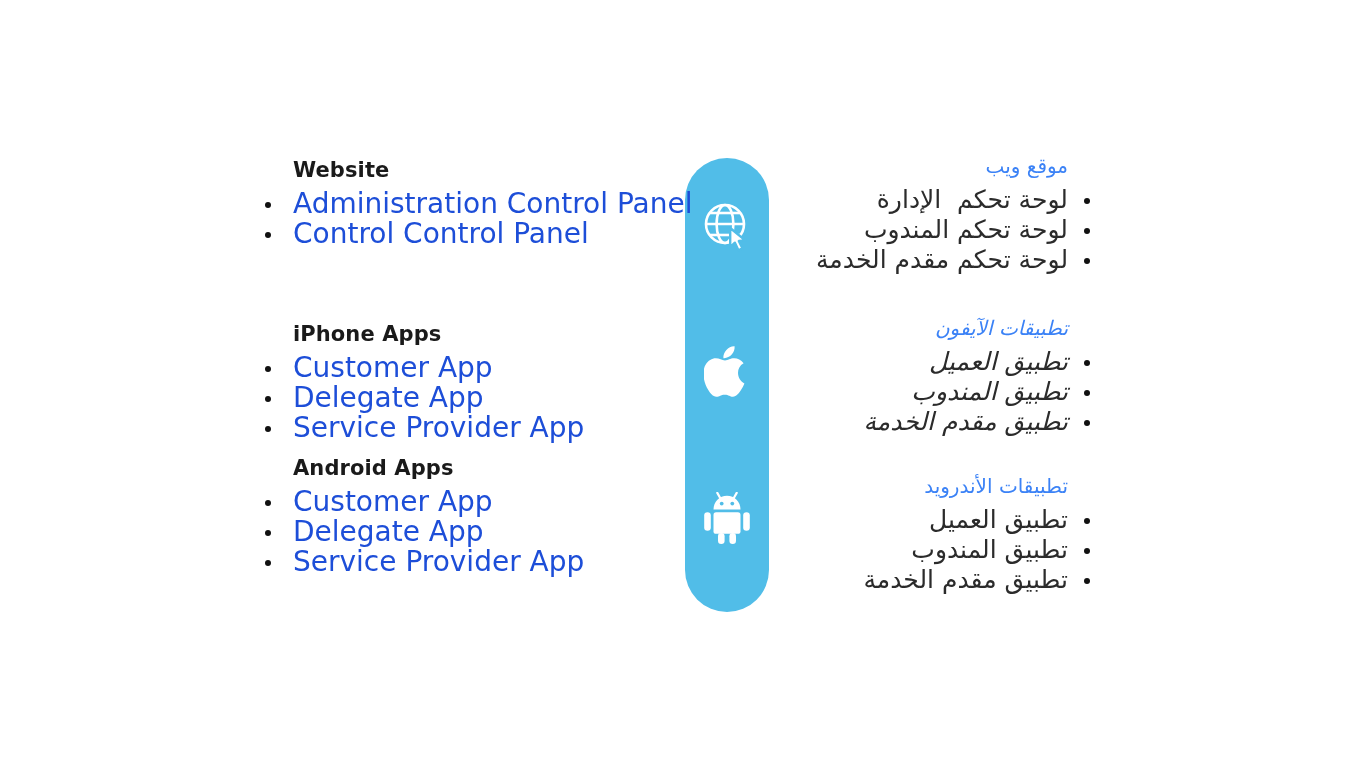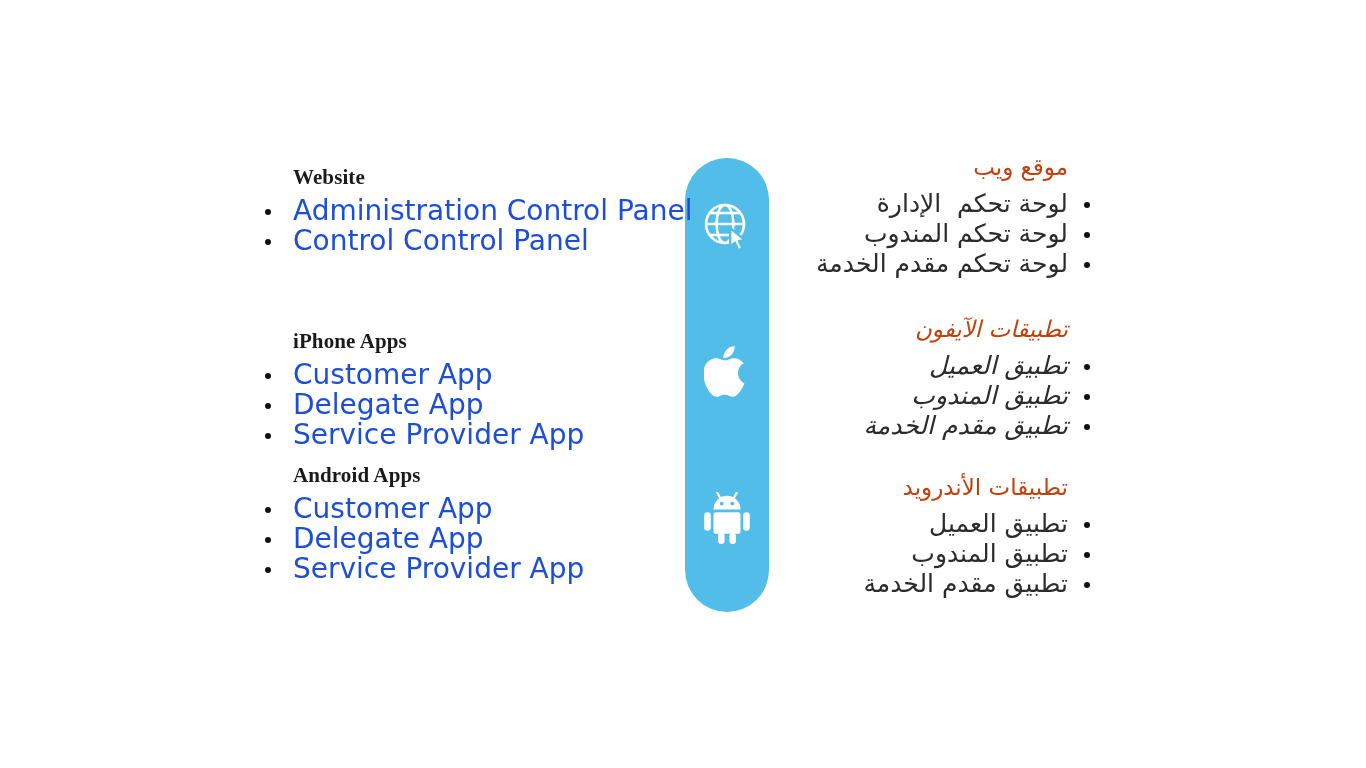--- a/index.html
+++ b/index.html
@@ -66,24 +66,23 @@
     direction: rtl;
   }
 
   .group { position: absolute; left: 0; width: 100%; }
 
   
   .col-en .grp-title {
     font-size: 21px;
     font-weight: bold;
     color: #1a1a1a;
-    margin: 12px 0 6px 38px;
+    margin: 5px 0 6px 38px;
     letter-spacing: 0.1px;
     line-height: 1.25;
-    font-family: Liberation Serif, serif;
   }
   .col-en .grp-list {
     list-style: none;
     margin: 0;
     padding: 0;
   }
   .col-en .grp-list li {
     position: relative;
     font-size: 28px;
     color: #1d4ed8;
@@ -97,22 +96,22 @@
     left: 10px;
     top: 13px;
     width: 6px;
     height: 6px;
     background: #111111;
     border-radius: 50%;
   }
 
   
   .col-ar .grp-title {
-    font-size: 23px;
-    color: #c2410c;
+    font-size: 20px;
+    color: #3b82f6;
     margin: 0 32px 6px 0;
     line-height: 1.3;
   }
   .col-ar .grp-list {
     list-style: none;
     margin: 0;
     padding: 0;
   }
   .col-ar .grp-list li {
     position: relative;

